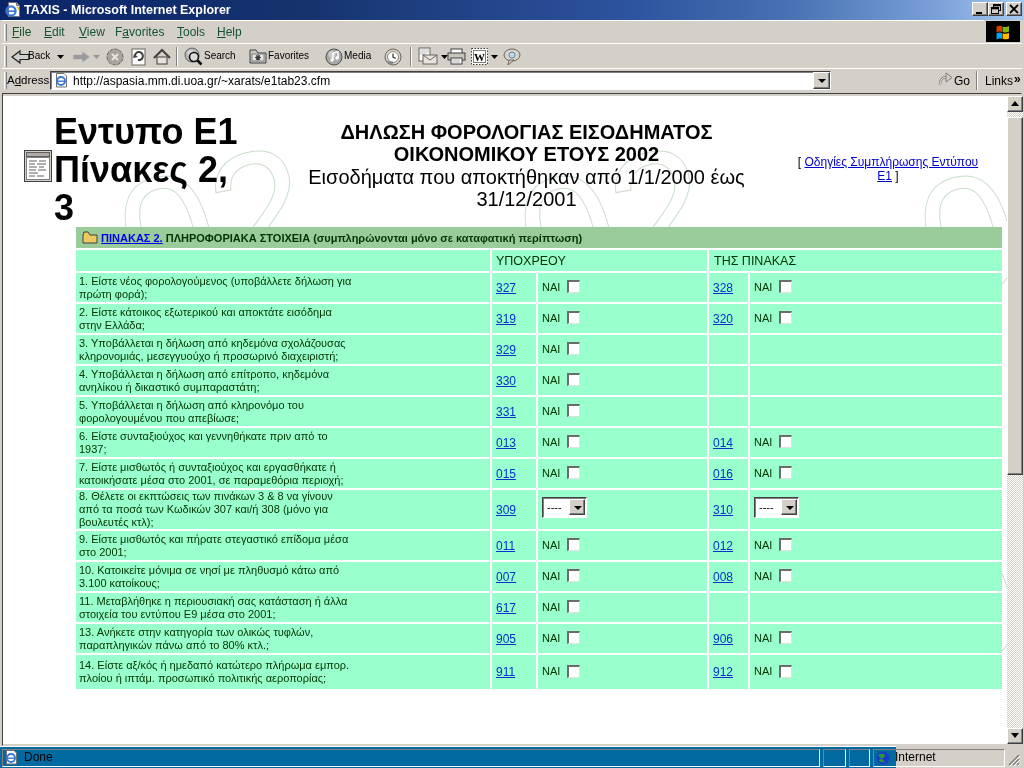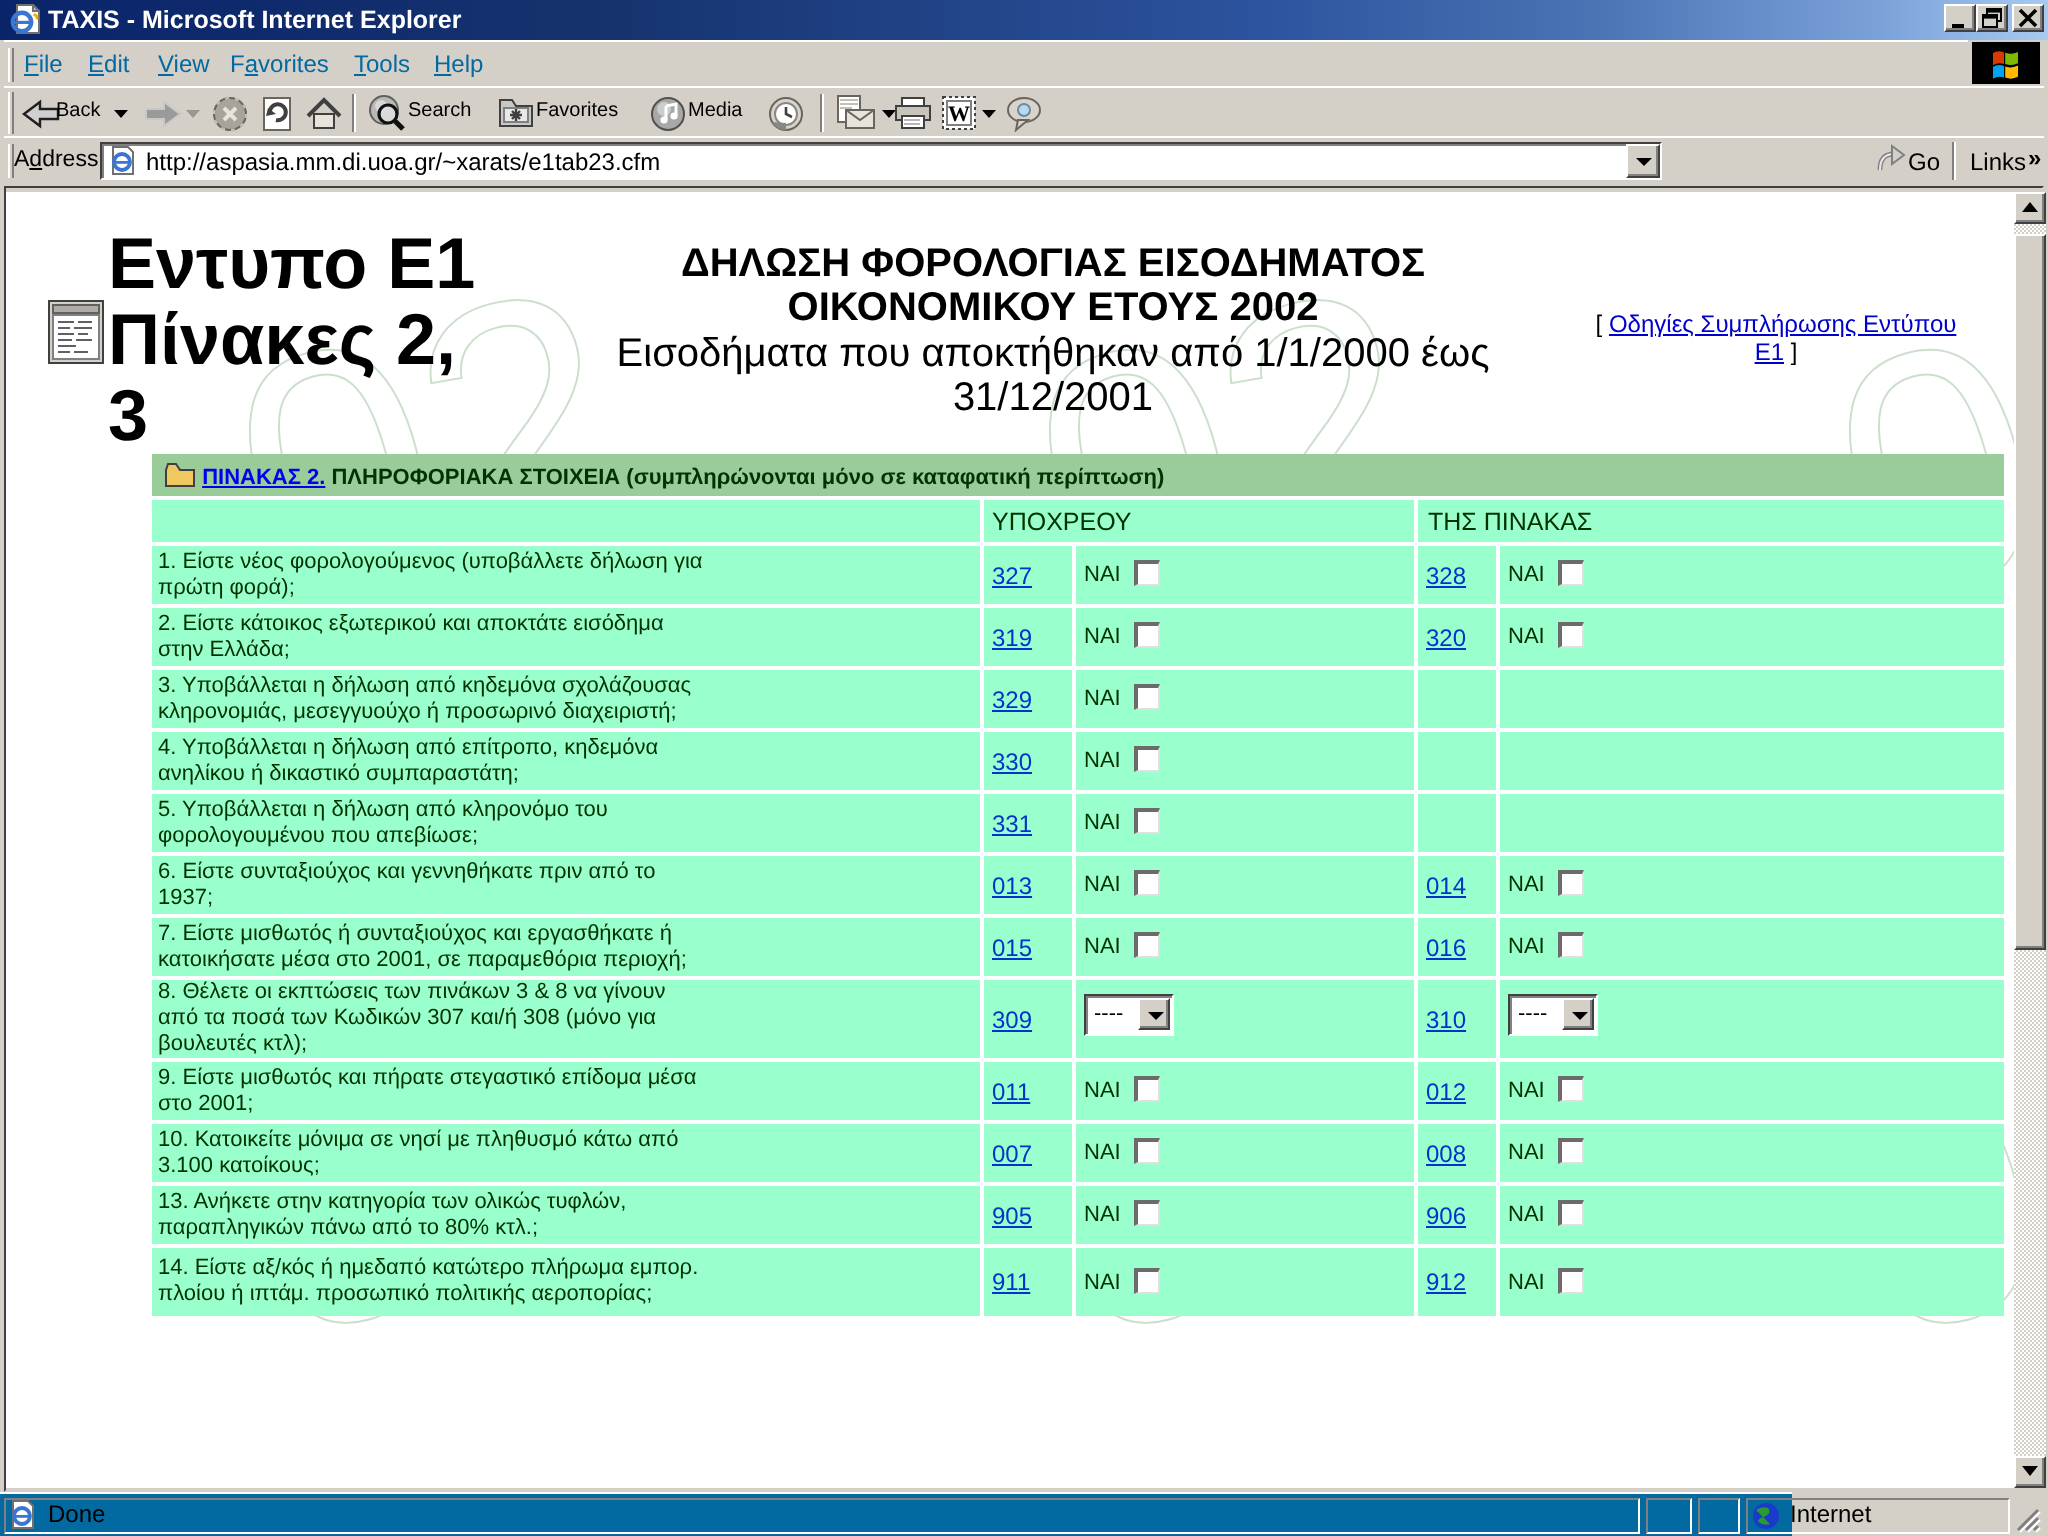--- a/index.html
+++ b/index.html
@@ -10,21 +10,21 @@
 #titlebar { position:absolute; left:0; top:0; width:1024px; height:20px;
   background:linear-gradient(to right,#0a246a 0%,#16336f 30%,#2d549f 62%,#4a74b4 78%,#7ca2da 92%,#a6caf0 100%); }
 #titletext { position:absolute; left:24px; top:3px; color:#fff; font-size:12.5px; font-weight:bold; }
 .winbtn { position:absolute; top:2px; width:16px; height:14px; background:#d4d0c8;
   border-top:1px solid #fff; border-left:1px solid #fff; border-right:1px solid #404040; border-bottom:1px solid #404040;
   box-shadow:inset -1px -1px 0 #808080; font-size:9px; text-align:center; line-height:13px; color:#000; }
 
 
 #menubar { position:absolute; left:2px; top:20px; width:1020px; height:23px; background:#d4d0c8;
   border-top:1px solid #fff; }
-.menuitem { position:absolute; font-size:12px; color:#0369a1; top:4px; }
+.menuitem { position:absolute; font-size:12px; color:#14532d; top:4px; }
 #throbber { position:absolute; right:2px; top:20px; width:38px; height:23px; background:#d4d0c8; }
 #throbber .box { position:absolute; left:2px; top:1px; width:34px; height:21px; background:#000; }
 
 
 #toolbar { position:absolute; left:2px; top:43px; width:1020px; height:25px; background:#d4d0c8;
   border-top:1px solid #fff; }
 .tbtext { font-size:10px; color:#000; }
 .sep { position:absolute; top:3px; width:2px; height:19px; border-left:1px solid #808080; border-right:1px solid #fff; }
 
 
@@ -370,20 +370,27 @@
     <td class="brb c2">ΝΑΙ<span class="cb"></span></td>
   </tr>
   <tr style="height:31px;">
     <td class="q brd brb">10. Κατοικείτε μόνιμα σε νησί με πληθυσμό κάτω από<br>3.100 κατοίκους;</td>
     <td class="brd brb c1"><a href="#">007</a></td>
     <td class="brd brb c2">ΝΑΙ<span class="cb"></span></td>
     <td class="brd brb c1"><a href="#">008</a></td>
     <td class="brb c2">ΝΑΙ<span class="cb"></span></td>
   </tr>
   <tr style="height:31px;">
+    <td class="q brd brb">11. Μεταβλήθηκε η περιουσιακή σας κατάσταση ή άλλα<br>στοιχεία του εντύπου Ε9 μέσα στο 2001;</td>
+    <td class="brd brb c1"><a href="#">617</a></td>
+    <td class="brd brb c2">ΝΑΙ<span class="cb"></span></td>
+    <td class="brd brb c1"></td>
+    <td class="brb c2"></td>
+  </tr>
+  <tr style="height:31px;">
     <td class="q brd brb">13. Ανήκετε στην κατηγορία των ολικώς τυφλών,<br>παραπληγικών πάνω από το 80% κτλ.;</td>
     <td class="brd brb c1"><a href="#">905</a></td>
     <td class="brd brb c2">ΝΑΙ<span class="cb"></span></td>
     <td class="brd brb c1"><a href="#">906</a></td>
     <td class="brb c2">ΝΑΙ<span class="cb"></span></td>
   </tr>
   <tr style="height:34px;">
     <td class="q brd">14. Είστε αξ/κός ή ημεδαπό κατώτερο πλήρωμα εμπορ.<br>πλοίου ή ιπτάμ. προσωπικό πολιτικής αεροπορίας;</td>
     <td class="brd c1"><a href="#">911</a></td>
     <td class="brd c2">ΝΑΙ<span class="cb"></span></td>

